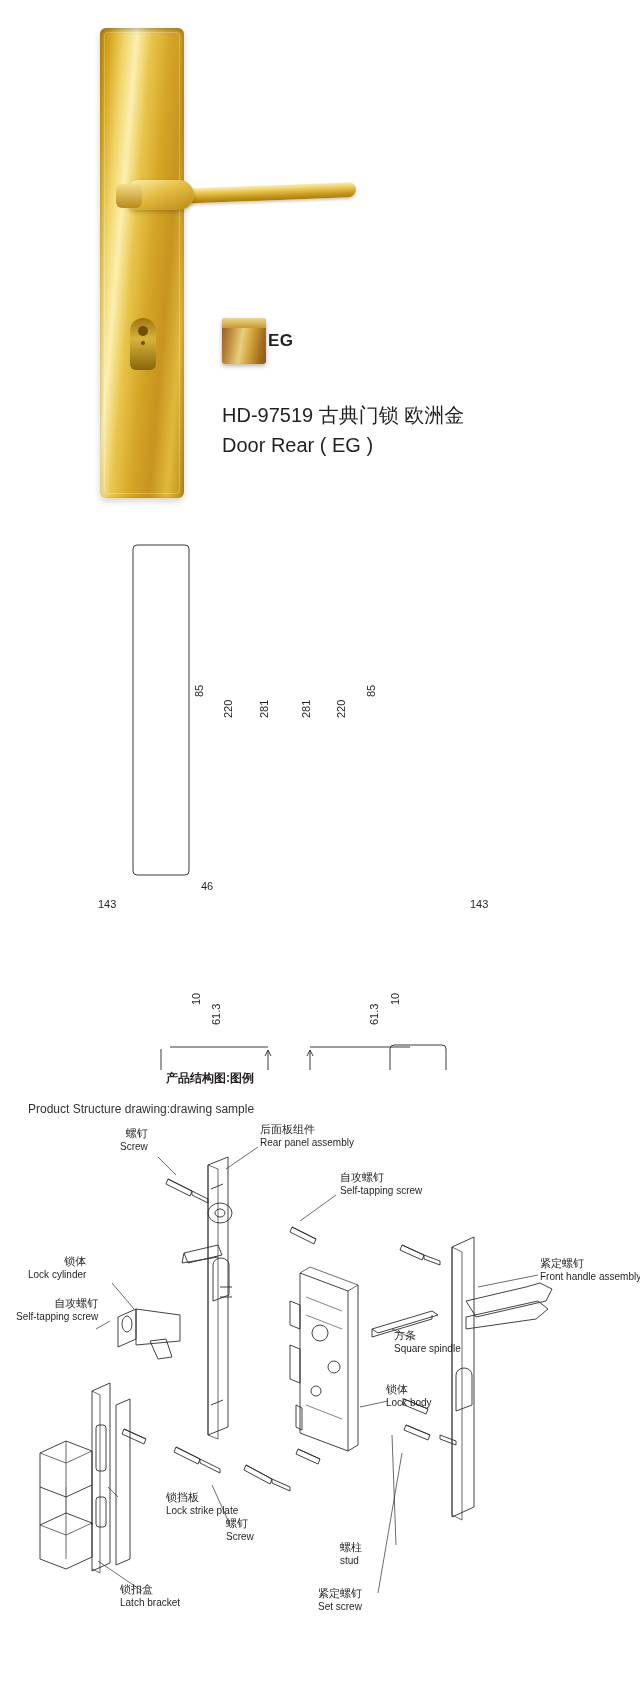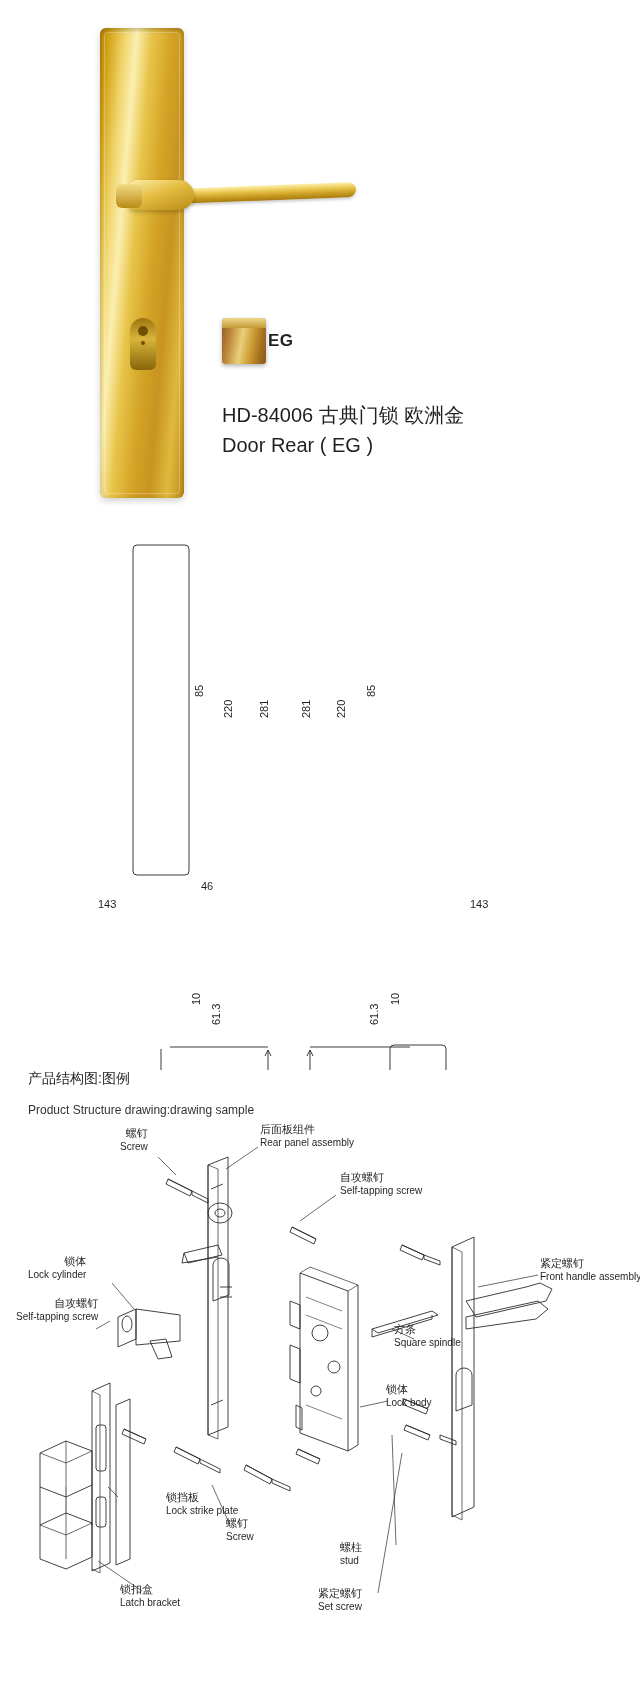--- a/index.html
+++ b/index.html
@@ -36,21 +36,21 @@
 
   .hero-title{position:absolute;left:222px;top:400px;font-size:20px;line-height:30px;color:#231f20;}
   .hero-title .l2{display:block;}
 
   
   .tech{position:relative;height:560px;}
   .tech svg{position:absolute;left:0;top:0;}
 
   
   .struct-head{position:absolute;left:28px;top:1070px;}
-  .struct-head .cn{font-size:14px;font-weight:400;color:#231f20;}
+  .struct-head .cn{font-size:12px;font-weight:700;color:#231f20;text-align:right;}
   .struct-head .en{font-size:12px;color:#333;margin-top:15px;}
 
   .exploded{position:absolute;left:0;top:1105px;width:528px;height:590px;}
   .exploded svg{position:absolute;left:0;top:0;}
 
   .lbl{position:absolute;font-size:11px;line-height:13px;color:#231f20;white-space:nowrap;}
   .lbl .en{font-size:10px;display:block;}
   .lbl.r{text-align:right;}
 </style>
 </head>
@@ -66,21 +66,21 @@
         <div class="base"></div>
     </div>
     <div class="keyhole"></div>
 
     <div class="swatch-wrap">
       <div class="swatch"></div>
       <div class="swatch-label">EG</div>
     </div>
 
     <div class="hero-title">
-      <span>HD-84006  古典门锁  欧洲金</span>
+      <span>HD-97519  古典门锁  欧洲金</span>
       <span class="l2">Door Rear ( EG )</span>
     </div>
   </div>
 
   <div class="tech">
     <svg width="640" height="560" viewBox="0 0 640 560">
       <g fill="none" stroke="#3a3a3a" stroke-width="1">
 
         <rect x="133" y="535" width="56" height="330" rx="4" transform="translate(0,-500)"></rect>
 
@@ -259,21 +259,21 @@
     </div>
     <div class="lbl r" style="left:28px;top:150px;">
       <span>锁体</span><span class="en">Lock cylinder</span>
     </div>
     <div class="lbl" style="left:540px;top:152px;">
       <span>紧定螺钉</span><span class="en">Front handle assembly</span>
     </div>
     <div class="lbl r" style="left:16px;top:192px;">
       <span>自攻螺钉</span><span class="en">Self-tapping screw</span>
     </div>
-    <div class="lbl" style="left:394px;top:218px;">
+    <div class="lbl" style="left:394px;top:224px;">
       <span>方条</span><span class="en">Square spindle</span>
     </div>
     <div class="lbl" style="left:386px;top:278px;">
       <span>锁体</span><span class="en">Lock body</span>
     </div>
     <div class="lbl" style="left:118px;top:386px;padding-left:48px;">
       <span>锁挡板</span><span class="en">Lock strike plate</span>
     </div>
     <div class="lbl" style="left:226px;top:412px;">
       <span>螺钉</span><span class="en">Screw</span>

